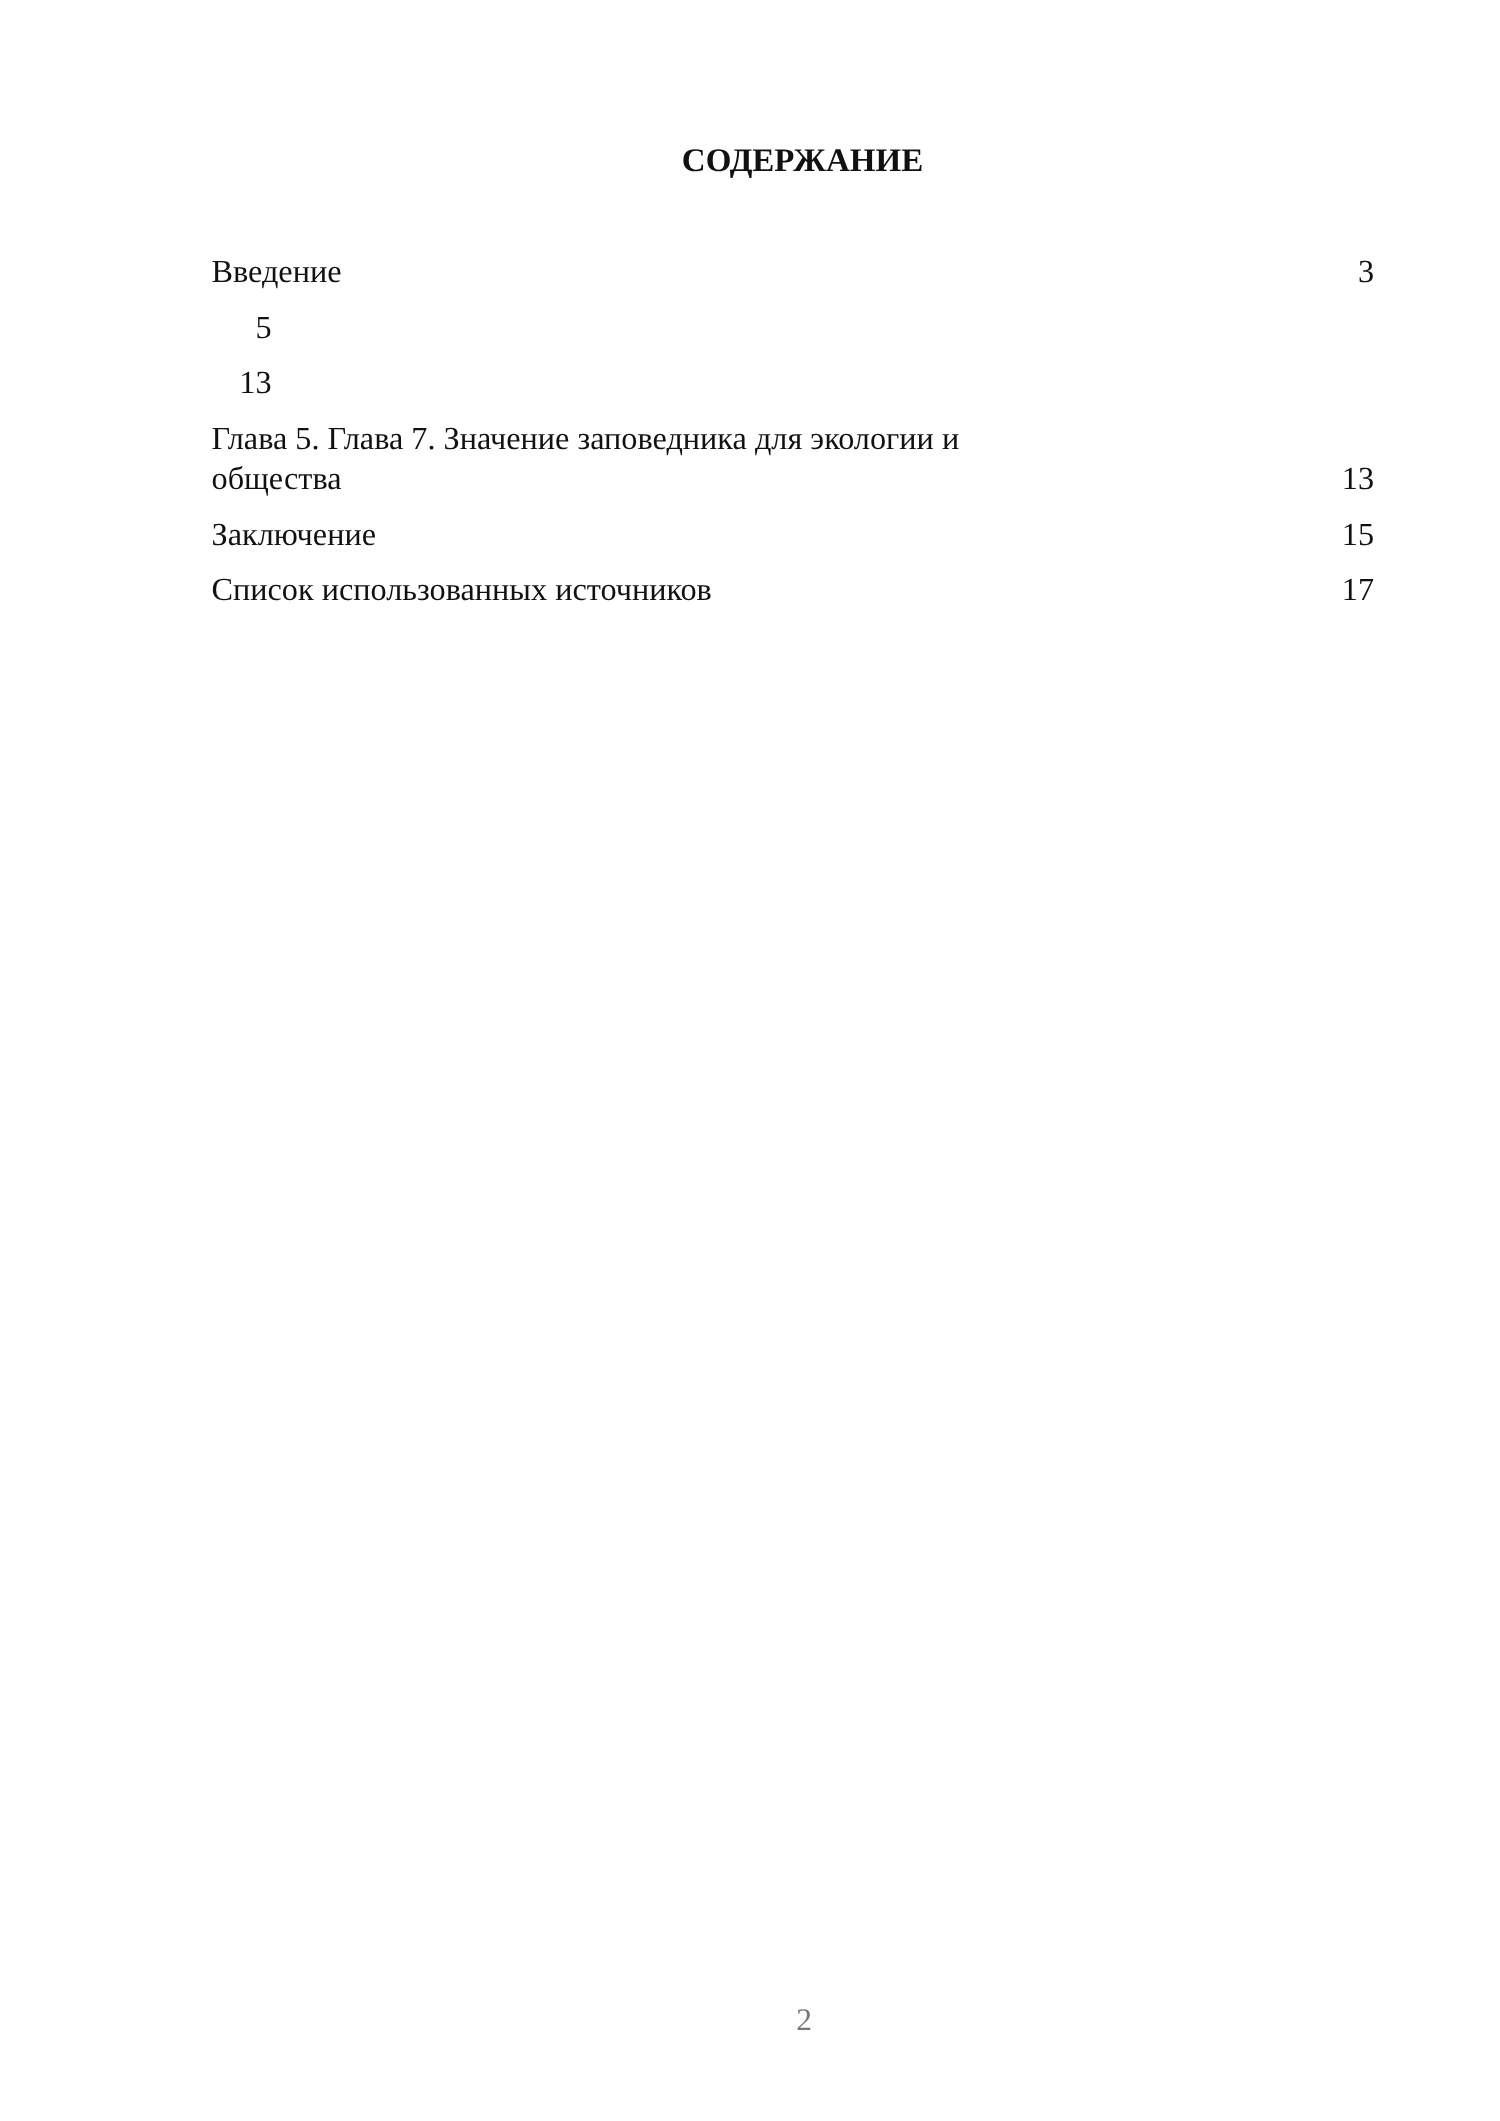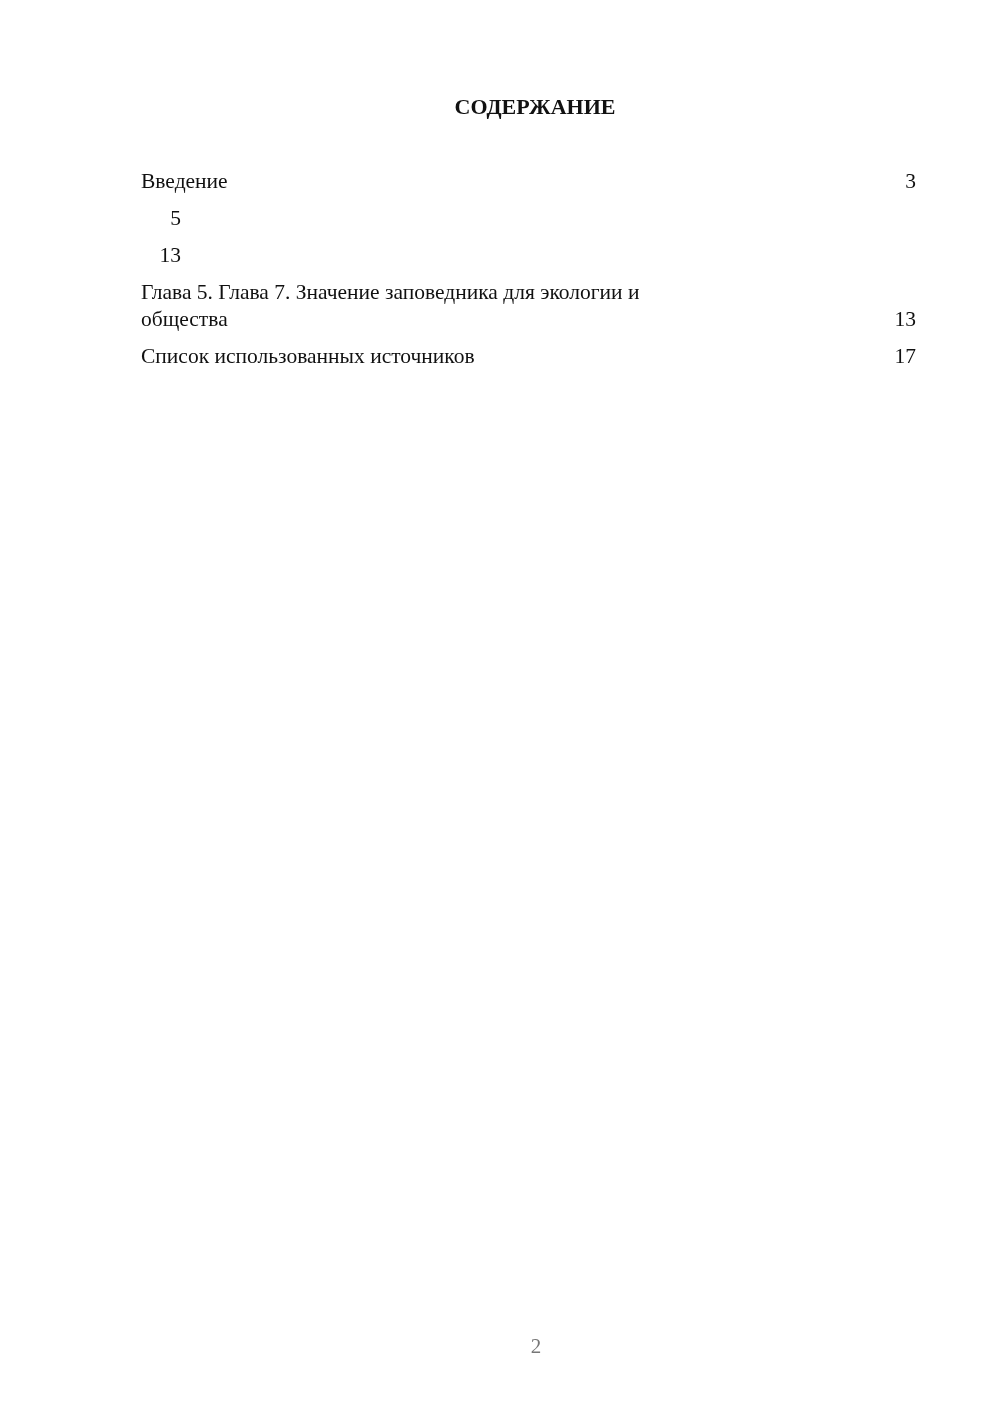--- a/index.html
+++ b/index.html
@@ -80,19 +80,23 @@
     </div>
     <div class="toc-entry">
       <span class="toc-entry-page">13</span>
     </div>
     <div class="toc-entry">
       <span class="toc-entry-label">Глава 5. Глава 7. Значение заповедника для экологии и
 общества</span>
       <span class="toc-entry-page">13</span>
     </div>
     <div class="toc-entry">
+      <span class="toc-entry-label">Заключение</span>
+      <span class="toc-entry-page">15</span>
+    </div>
+    <div class="toc-entry">
       <span class="toc-entry-label">Список использованных источников</span>
       <span class="toc-entry-page">17</span>
     </div>
   </div>
 
   <div class="page-number">2</div>
 </div>
 
 </body></html>

